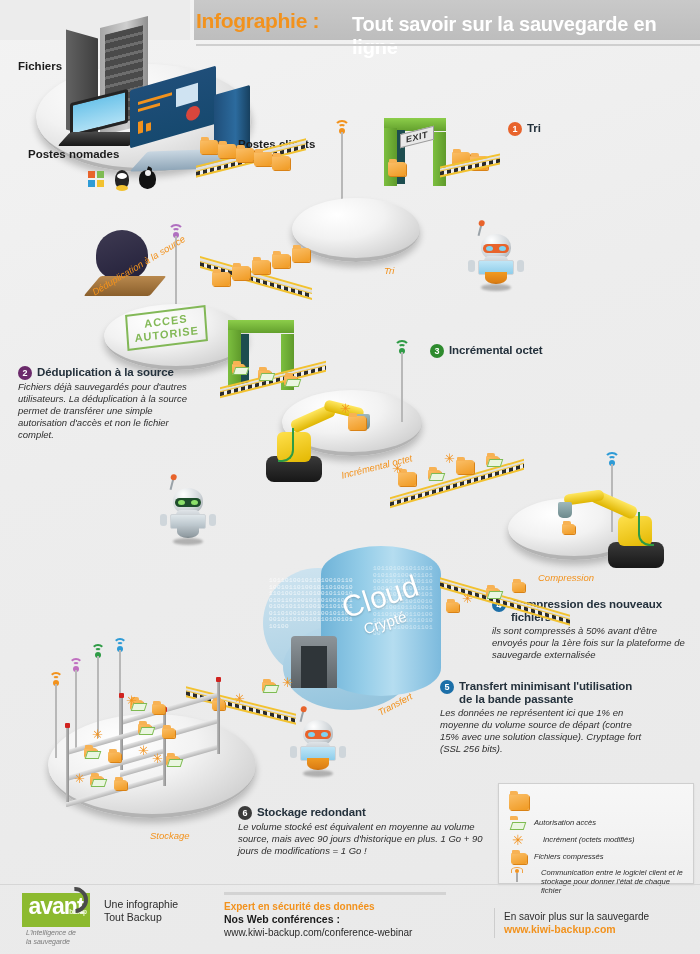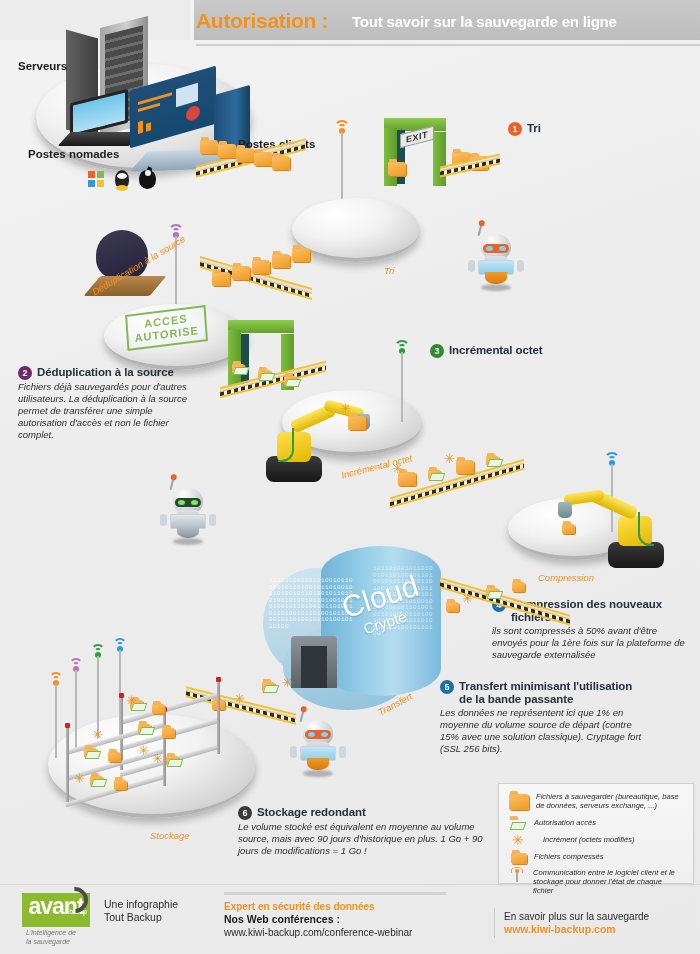--- a/index.html
+++ b/index.html
@@ -17,21 +17,21 @@
     position:absolute; left:194px; top:0; width:506px; height:40px;
     background:linear-gradient(180deg,#c9c9c9,#bdbdbd);
   }
   .header-infog {
     position:absolute; left:196px; top:9px;
     font-size:21px; font-weight:bold; color:#f2921d; letter-spacing:-0.3px;
     z-index:5;
   }
   .header-sub {
     position:absolute; left:352px; top:13px;
-    font-size:15px; font-weight:bold; color:#ffffff; letter-spacing:-0.2px;
+    font-size:20px; font-weight:bold; color:#ffffff; letter-spacing:-0.2px;
   }
   .header-line {
     position:absolute; left:196px; top:44px; width:504px; height:2px; background:#cfcfcf;
   }
 
   
   .disc {
     position:absolute; border-radius:50%;
     background:radial-gradient(ellipse at 35% 28%, #ffffff 0%, #f2f2f2 40%, #d8d8d8 72%, #bfbfbf 100%);
     box-shadow:0 5px 7px rgba(0,0,0,0.22);
@@ -335,32 +335,32 @@
   .foot-bold { font-weight:bold; color:#1b1b1b; }
   .foot-bar { position:absolute; height:3px; background:#d3d3d3; }
 </style>
 </head>
 <body>
 
 <div class="header">
   <div class="header-left"></div>
 </div>
 <div class="header-title-wrap"></div>
-<div class="header-infog">Autorisation :</div>
+<div class="header-infog">Infographie :</div>
 <div class="header-sub">Tout savoir sur la sauvegarde en ligne</div>
 <div class="header-line"></div>
 
 <div class="disc" style="left:36px; top:64px; width:216px; height:108px;"></div>
 
 <div class="rack" style="left:100px; top:22px;">
   <div class="door"></div>
   <div class="body"></div>
   <div class="slots"></div>
 </div>
-<div class="caption-plate" style="left:18px; top:60px;">Serveurs</div>
+<div class="caption-plate" style="left:18px; top:60px;">Fichiers</div>
 
 <div class="laptop" style="left:70px; top:96px;">
   <div class="screen"></div>
   <div class="kb"></div>
 </div>
 
 <div class="monitor" style="left:130px; top:78px;">
   <div class="screen">
     <div class="chart" style="left:8px;top:14px;width:34px;height:3px;"></div>
     <div class="chart" style="left:8px;top:21px;width:22px;height:3px;"></div>
@@ -709,41 +709,40 @@
   <div class="step-head">
     <div class="bullet">6</div>
     <div class="step-title">Stockage redondant</div>
   </div>
   <div class="step-body">Le volume stocké est équivalent en moyenne au volume source, mais avec 90 jours d'historique en plus. 1 Go + 90 jours de modifications = 1 Go !</div>
 </div>
 
 <div class="legend">
   <div class="legend-row" style="left:10px; top:8px;">
     <div class="folder" style="position:relative; left:0; top:2px; width:20px; height:16px; flex:0 0 20px;"></div>
-    <div class="legend-text">Fichiers à sauvegarder (bureautique, base de données, serveurs exchange, ...)</div>
   </div>
   <div class="legend-row" style="left:10px; top:34px;">
     <div class="folder sm green-doc" style="position:relative; left:0; top:1px; width:18px; height:11px; flex:0 0 18px; background:none; box-shadow:none;"></div>
     <div class="legend-text">Autorisation accès</div>
   </div>
   <div class="legend-row" style="left:10px; top:51px;">
     <div class="spark" style="position:relative; left:3px; top:-2px; font-size:14px; flex:0 0 14px;">✳</div>
     <div class="legend-text" style="margin-left:13px;">Incrément (octets modifiés)</div>
   </div>
   <div class="legend-row" style="left:10px; top:68px;">
     <div class="folder sm" style="position:relative; left:2px; top:1px; width:16px; height:11px; flex:0 0 16px;"></div>
     <div class="legend-text" style="margin-left:2px;">Fichiers compressés</div>
   </div>
   <div class="legend-row" style="left:10px; top:84px;">
     <div style="position:relative; width:16px; height:14px; flex:0 0 16px;">
       <div style="position:absolute;left:6px;top:1px;width:4px;height:4px;border-radius:50%;background:#f2921d;"></div>
       <div style="position:absolute;left:2px;top:-1px;width:12px;height:6px;border:1.5px solid #f2921d;border-bottom:none;border-radius:50% 50% 0 0;opacity:0.8;"></div>
       <div style="position:absolute;left:7px;top:5px;width:1.5px;height:9px;background:#aaa;"></div>
     </div>
-    <div class="legend-text" style="margin-left:1px;">Communication entre le logiciel client et le stockage pour donner l'état de chaque fichier</div>
+    <div class="legend-text" style="margin-left:9px;">Communication entre le logiciel client et le stockage pour donner l'état de chaque fichier</div>
   </div>
 </div>
 
 <div class="footer-sep"></div>
 
 <div class="kiwi-logo">
   <div class="kiwi-box">
     <span>avant</span>
     <span class="kiwi-sub">backup</span>
   </div>

